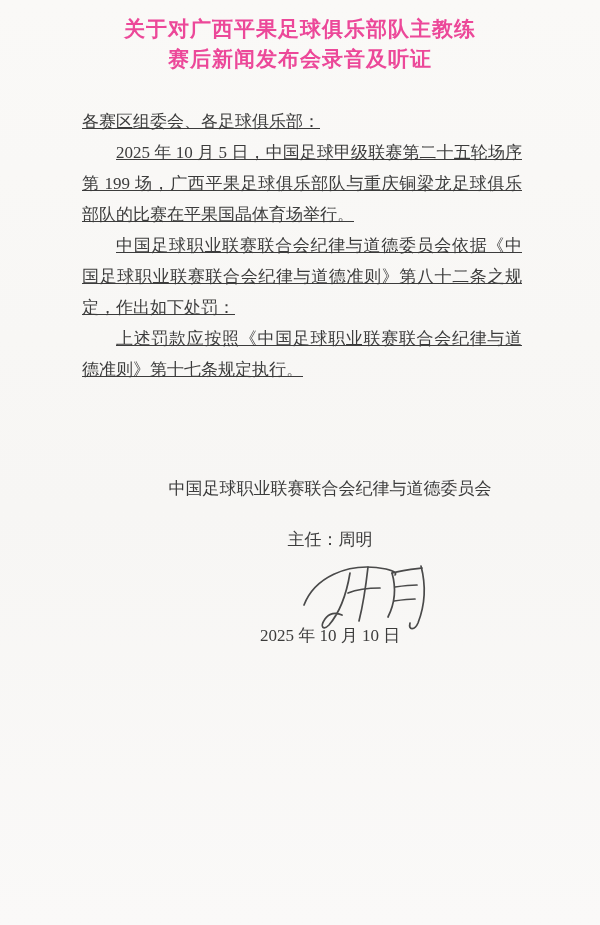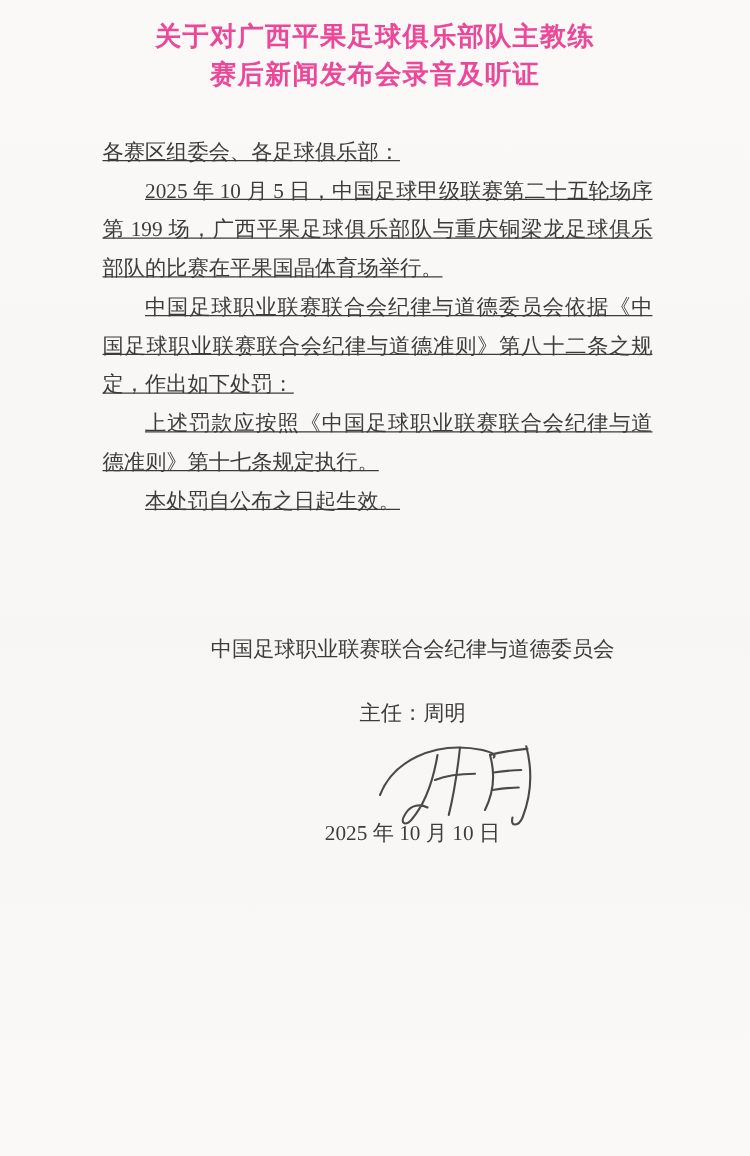--- a/index.html
+++ b/index.html
@@ -60,21 +60,20 @@
   <div class="title">
     <div>关于对广西平果足球俱乐部队主教练</div>
     <div>赛后新闻发布会录音及听证</div>
   </div>
 
   <div class="body-text">
     <p class="salutation">各赛区组委会、各足球俱乐部：</p>
     <p class="para">2025 年 10 月 5 日，中国足球甲级联赛第二十五轮场序第 199 场，广西平果足球俱乐部队与重庆铜梁龙足球俱乐部队的比赛在平果国晶体育场举行。</p>
     <p class="para">中国足球职业联赛联合会纪律与道德委员会依据《中国足球职业联赛联合会纪律与道德准则》第八十二条之规定，作出如下处罚：</p>
     <p class="para">上述罚款应按照《中国足球职业联赛联合会纪律与道德准则》第十七条规定执行。</p>
-    <p class="para">本处罚自公布之日起生效。</p>
   </div>
 
   <div class="signoff">
     <div class="org-line">中国足球职业联赛联合会纪律与道德委员会</div>
     <div class="signer-line">主任：周明</div>
 
     <div class="sig-area">
       <svg class="sig-svg" width="150" height="78" viewBox="0 0 150 78" fill="none" stroke="#4a4a4a" stroke-width="1.7" stroke-linecap="round" stroke-linejoin="round">
 
         <path d="M 6 48 C 16 22, 48 4, 88 12 C 96 14, 99 16, 97 18"></path>

